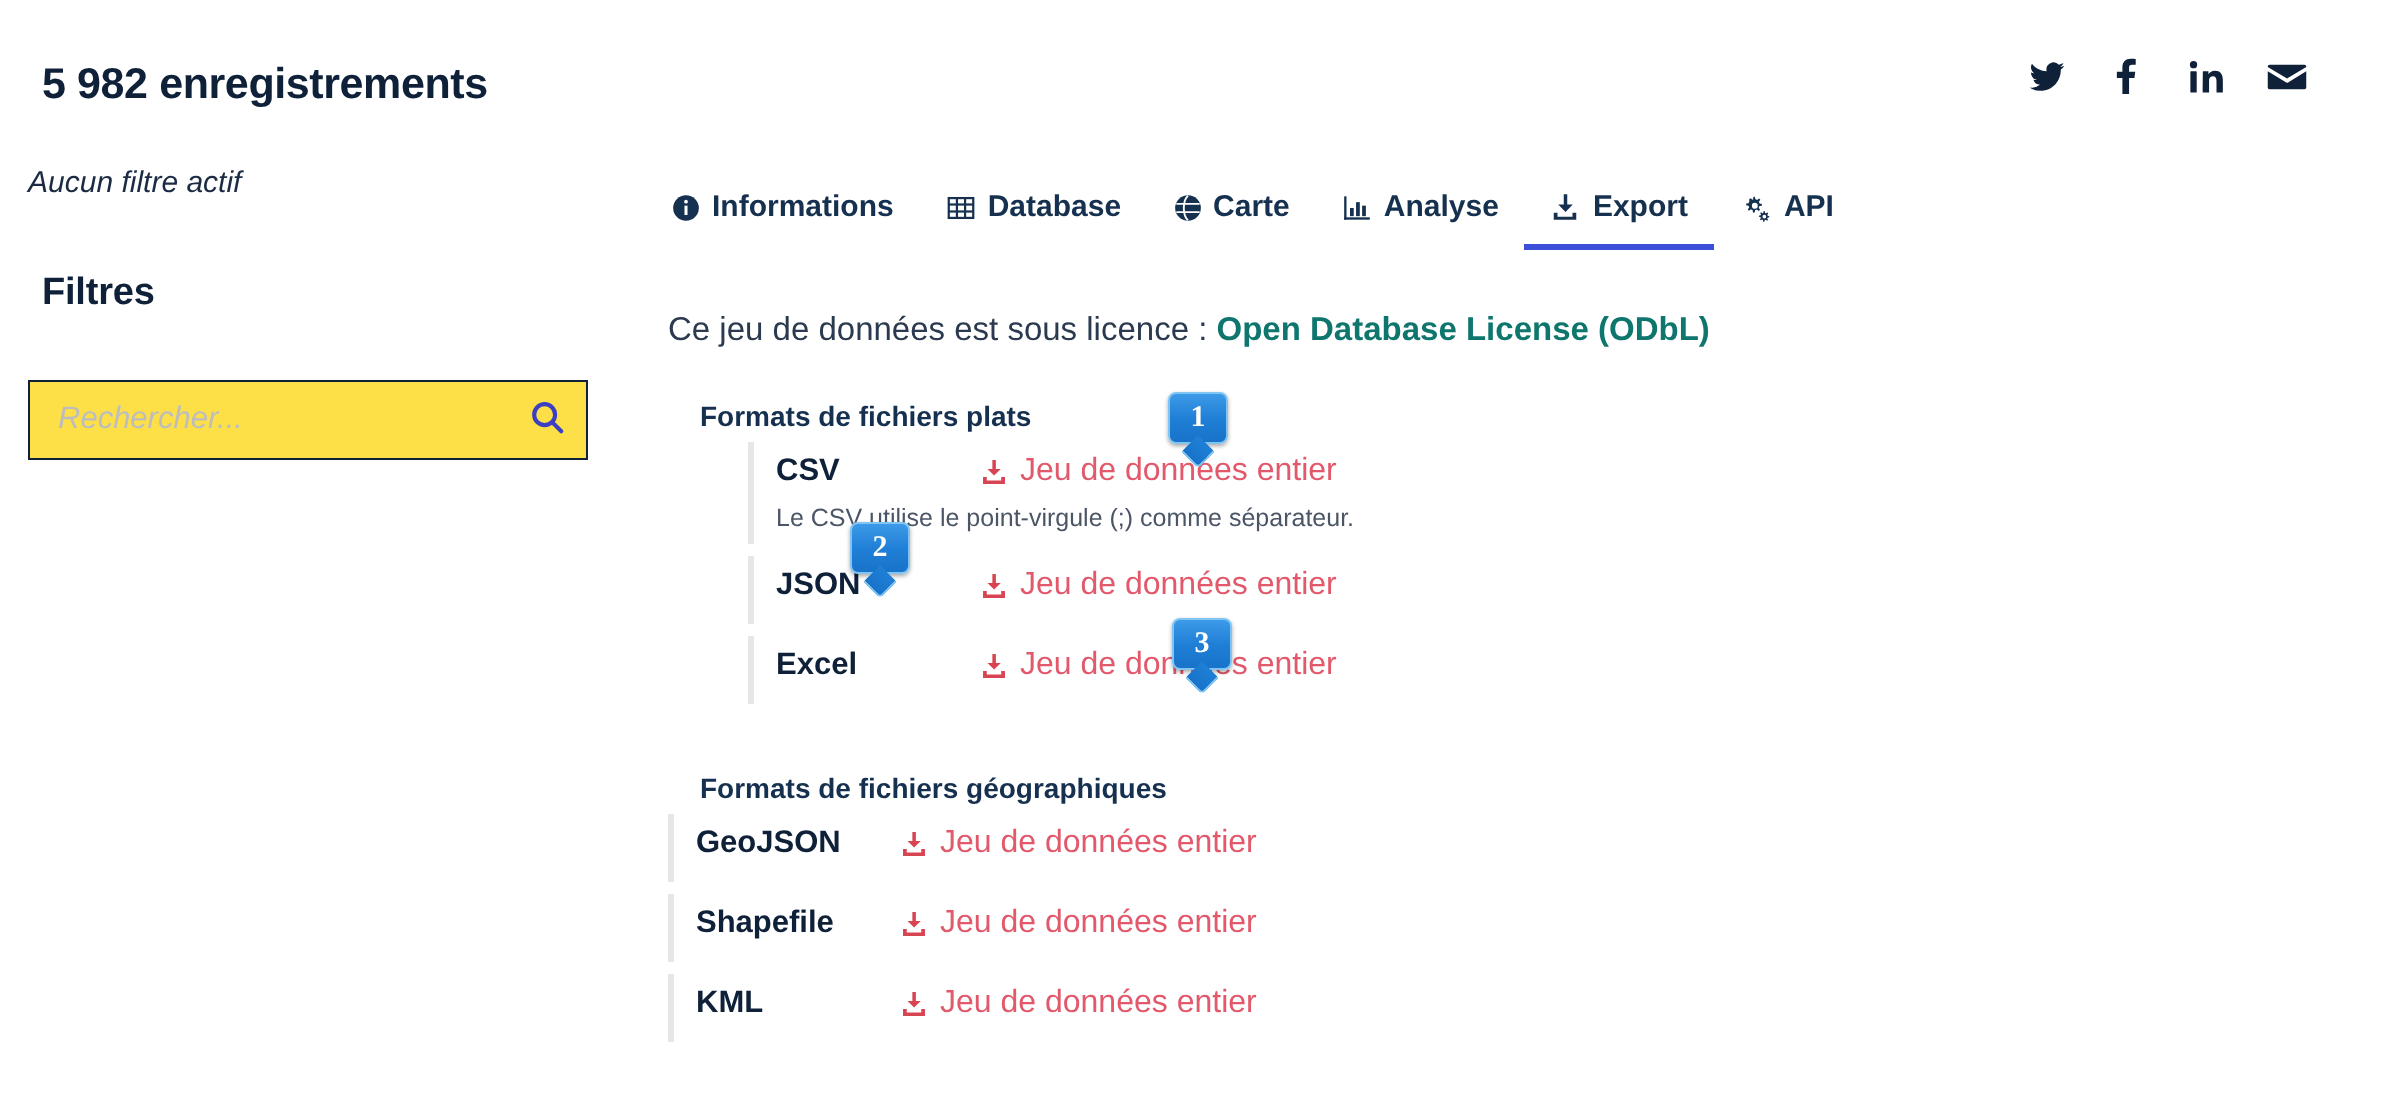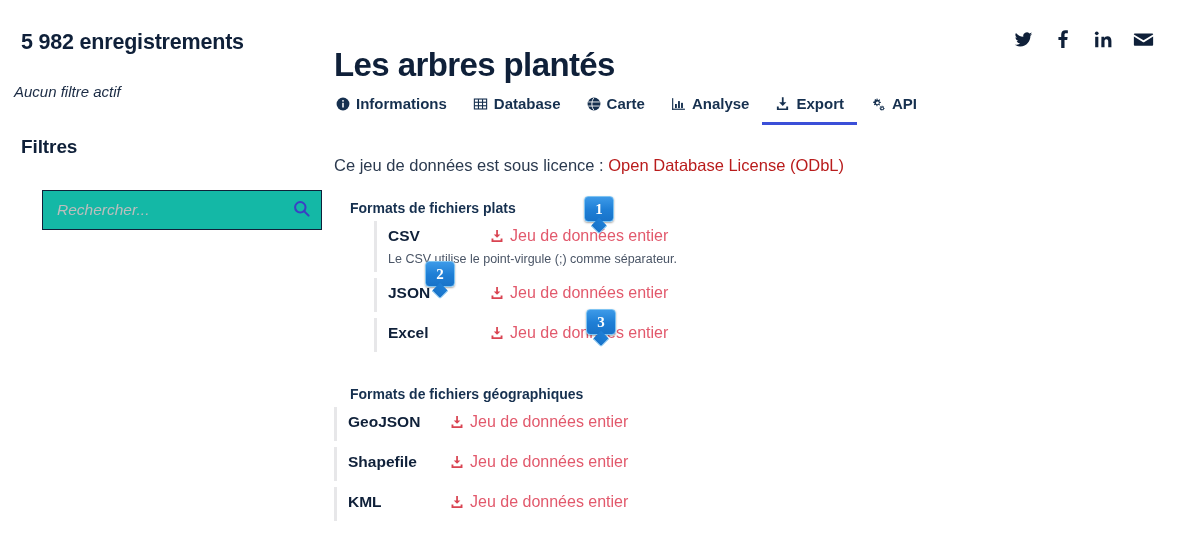--- a/index.html
+++ b/index.html
@@ -52,24 +52,23 @@
     font-weight: bold;
     color: #0f2039;
     letter-spacing: -0.1px;
   }
   .search-box {
     position: absolute;
     left: 14px; top: 190px;
     width: 280px;
     height: 40px;
     border: 1px solid #0f2039;
-    background: #14b8a6;
-    display: flex;
-    align-items: center;
-    margin-left: 28px;
+    background: #fde047;
+    display: flex;
+    align-items: center;
   }
   .search-input {
     flex: 1;
     border: none;
     outline: none;
     background: transparent;
     font-family: "Liberation Sans", sans-serif;
     font-size: 15.5px;
     font-style: italic;
     color: #444;
@@ -155,22 +154,23 @@
 
   
   .license {
     position: absolute;
     left: 14px; top: 156px;
     font-size: 16.5px;
     color: #2b3a4f;
     white-space: nowrap;
   }
   .license a {
-    color: #b91c1c;
+    color: #0f766e;
     text-decoration: none;
+    font-weight: bold;
   }
 
   
   .section-heading {
     position: absolute;
     left: 14px;
     font-size: 14px;
     font-weight: bold;
     color: #16304f;
     padding-left: 16px;
@@ -270,21 +270,20 @@
             <circle cx="10.5" cy="10.5" r="6.6"></circle>
             <line x1="15.4" y1="15.4" x2="21" y2="21"></line>
           </svg>
         </span>
       </button>
     </div>
   </aside>
 
   <main class="main">
 
-    <h1 class="page-title">Les arbres plantés</h1>
 
     <div class="social">
       <a href="#">
         <span>
           <svg width="19" height="19" viewBox="0 0 24 24" fill="currentColor">
             <path d="M23 4.9c-.8.4-1.7.6-2.6.8a4.5 4.5 0 0 0 2-2.5c-.9.5-1.9.9-2.9 1.1a4.5 4.5 0 0 0-7.7 4.1A12.8 12.8 0 0 1 2.5 3.7a4.5 4.5 0 0 0 1.4 6c-.7 0-1.4-.2-2-.5v.1c0 2.2 1.5 4 3.6 4.4-.7.2-1.4.2-2.1.1a4.5 4.5 0 0 0 4.2 3.1A9 9 0 0 1 1 18.7a12.7 12.7 0 0 0 6.9 2c8.3 0 12.8-6.9 12.8-12.8v-.6c.9-.6 1.6-1.4 2.3-2.4z"></path>
           </svg>
         </span>
       </a>
       <a href="#">

